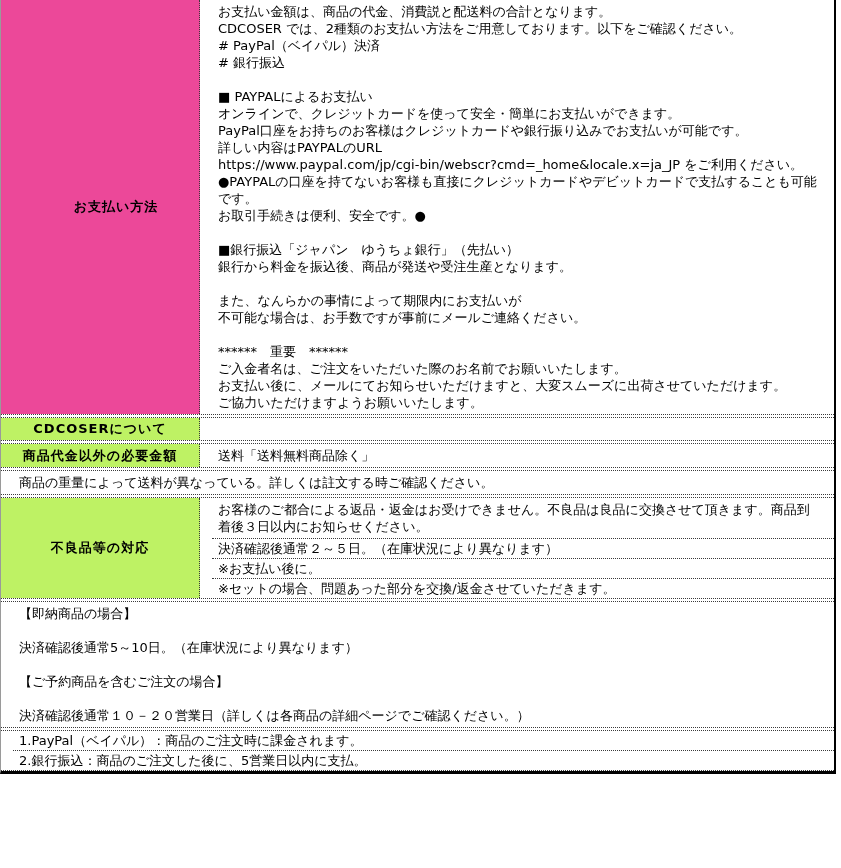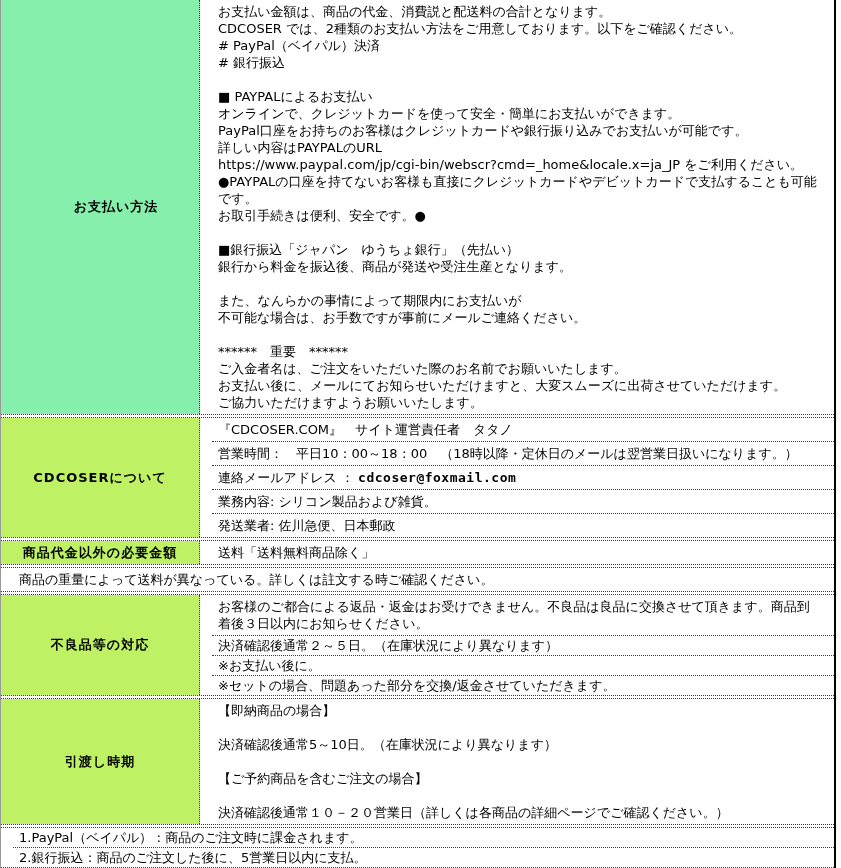--- a/index.html
+++ b/index.html
@@ -19,21 +19,21 @@
   .mrow{display:flex;align-items:stretch;background:#fff;border-bottom:1px dotted #3a3a3a;}
   .mrow + .mrow{border-top:1px dotted #3a3a3a;margin-top:2px;}
   .label-cell{
     flex:0 0 199px;width:199px;box-sizing:border-box;
     display:flex;align-items:center;justify-content:center;
     text-align:center;font-weight:bold;font-size:13px;letter-spacing:1px;
     background:#bef264;
     border-right:1px dotted #3a3a3a;
     padding:2px 4px;
   }
-  .label-cell.white{background:#86efac;padding-left:36px;}
+  .label-cell.white{background:#ec4899;padding-left:36px;}
   .content-cell{flex:1 1 auto;min-width:0;display:flex;flex-direction:column;justify-content:stretch;margin-left:12px;}
   .sub{
     padding:3px 4px 3px 6px;
     line-height:17px;
     white-space:pre-line;
     overflow:hidden;
   }
   .sub + .sub{border-top:1px dotted #3a3a3a;}
   .sub.tight{padding-top:1px;padding-bottom:1px;}
   .email{font-family:"DejaVu Sans Mono","Liberation Mono",monospace;font-weight:bold;letter-spacing:0.5px;}
@@ -69,27 +69,20 @@
 
 ******　重要　******
 ご入金者名は、ご注文をいただいた際のお名前でお願いいたします。
 お支払い後に、メールにてお知らせいただけますと、大変スムーズに出荷させていただけます。
 ご協力いただけますようお願いいたします。</div>
     </div>
   </section>
 
   <section class="mrow">
     <div class="label-cell">CDCOSERについて</div>
-    <div class="content-cell">
-      <div class="sub">『CDCOSER.COM』　サイト運営責任者　タタノ</div>
-      <div class="sub">営業時間：　平日10：00～18：00　（18時以降・定休日のメールは翌営業日扱いになります。）</div>
-      <div class="sub"><span>連絡メールアドレス ： </span><span class="email">cdcoser@foxmail.com</span></div>
-      <div class="sub">業務内容: シリコン製品および雑貨。</div>
-      <div class="sub">発送業者: 佐川急便、日本郵政</div>
-    </div>
   </section>
 
   <section class="mrow">
     <div class="label-cell">商品代金以外の必要金額</div>
     <div class="content-cell">
       <div class="sub grow">送料「送料無料商品除く」</div>
     </div>
   </section>
 
   <section class="mrow">
@@ -103,21 +96,20 @@
     <div class="content-cell">
       <div class="sub">お客様のご都合による返品・返金はお受けできません。不良品は良品に交換させて頂きます。商品到
 着後３日以内にお知らせください。</div>
       <div class="sub tight">決済確認後通常２～５日。（在庫状況により異なります）</div>
       <div class="sub tight">※お支払い後に。</div>
       <div class="sub tight">※セットの場合、問題あった部分を交換/返金させていただきます。</div>
     </div>
   </section>
 
   <section class="mrow">
-    <div class="label-cell">引渡し時期</div>
     <div class="content-cell">
       <div class="sub grow">【即納商品の場合】
 
 決済確認後通常5～10日。（在庫状況により異なります）
 
 【ご予約商品を含むご注文の場合】
 
 決済確認後通常１０－２０営業日（詳しくは各商品の詳細ページでご確認ください。）</div>
     </div>
   </section>

